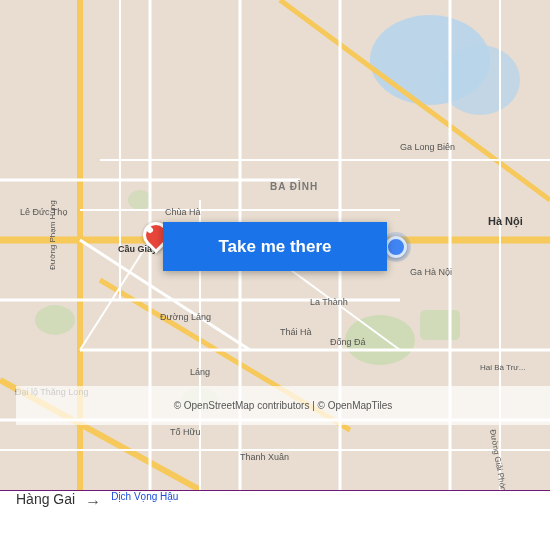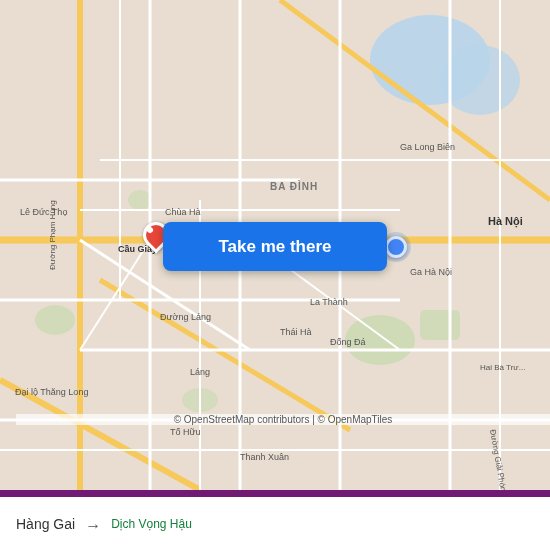--- a/index.html
+++ b/index.html
@@ -14,40 +14,39 @@
     }
 
     
     #bottom-bar {
       position: absolute;
       bottom: 0;
       width: 550px;
       height: 60px;
       background: #fff;
       display: flex;
-      align-items: center;
       padding: 0 16px;
-      border-top: 7px solid #701a75;
+      border-top: 1px solid #701a75;
     }
 
     .route-origin {
       font-size: 14px;
       color: #333;
       font-weight: 500;
     }
 
     .route-arrow {
       margin: 0 10px;
       color: #555;
       font-size: 16px;
     }
 
     .route-destination {
-      font-size: 12px;
-      color: #15803d;
+      font-size: 10px;
+      color: #1d4ed8;
       font-weight: 500;
     }
 
     .moovit-logo {
       margin-left: auto;
       display: flex;
       align-items: center;
     }
 
     .moovit-text {
@@ -57,21 +56,21 @@
     }
 
     
     .take-me-there-btn {
       position: absolute;
       left: 163px;
       top: 222px;
       width: 224px;
       height: 49px;
       background: #1a73e8;
-      border-radius: 8px;
+      border-radius: 0;
       display: flex;
       align-items: center;
       justify-content: center;
       cursor: pointer;
       box-shadow: 0 2px 8px rgba(0,0,0,0.3);
       z-index: 10;
     }
 
     .take-me-there-btn span {
       color: #fff;
@@ -140,21 +139,21 @@
     .osm-attribution {
       position: absolute;
       bottom: 65px;
       left: 0;
       right: 0;
       text-align: center;
       font-size: 10px;
       color: #555;
       z-index: 10;
       background: rgba(255,255,255,0.7);
-      padding: 0 4px;
+      padding: 14px 4px;
       margin-left: 16px;
     }
 
     
     .map-svg {
       position: absolute;
       top: 0; left: 0;
       width: 100%;
       height: 100%;
     }

